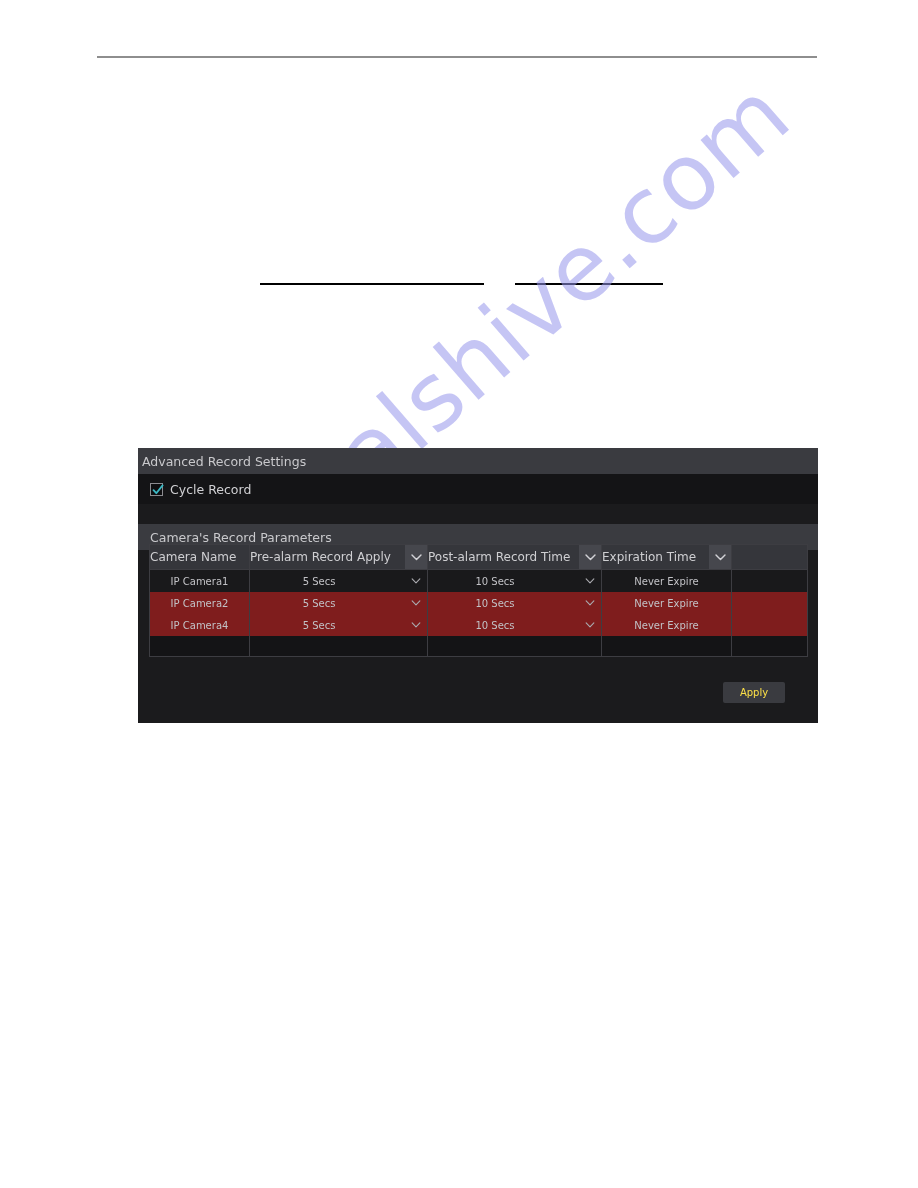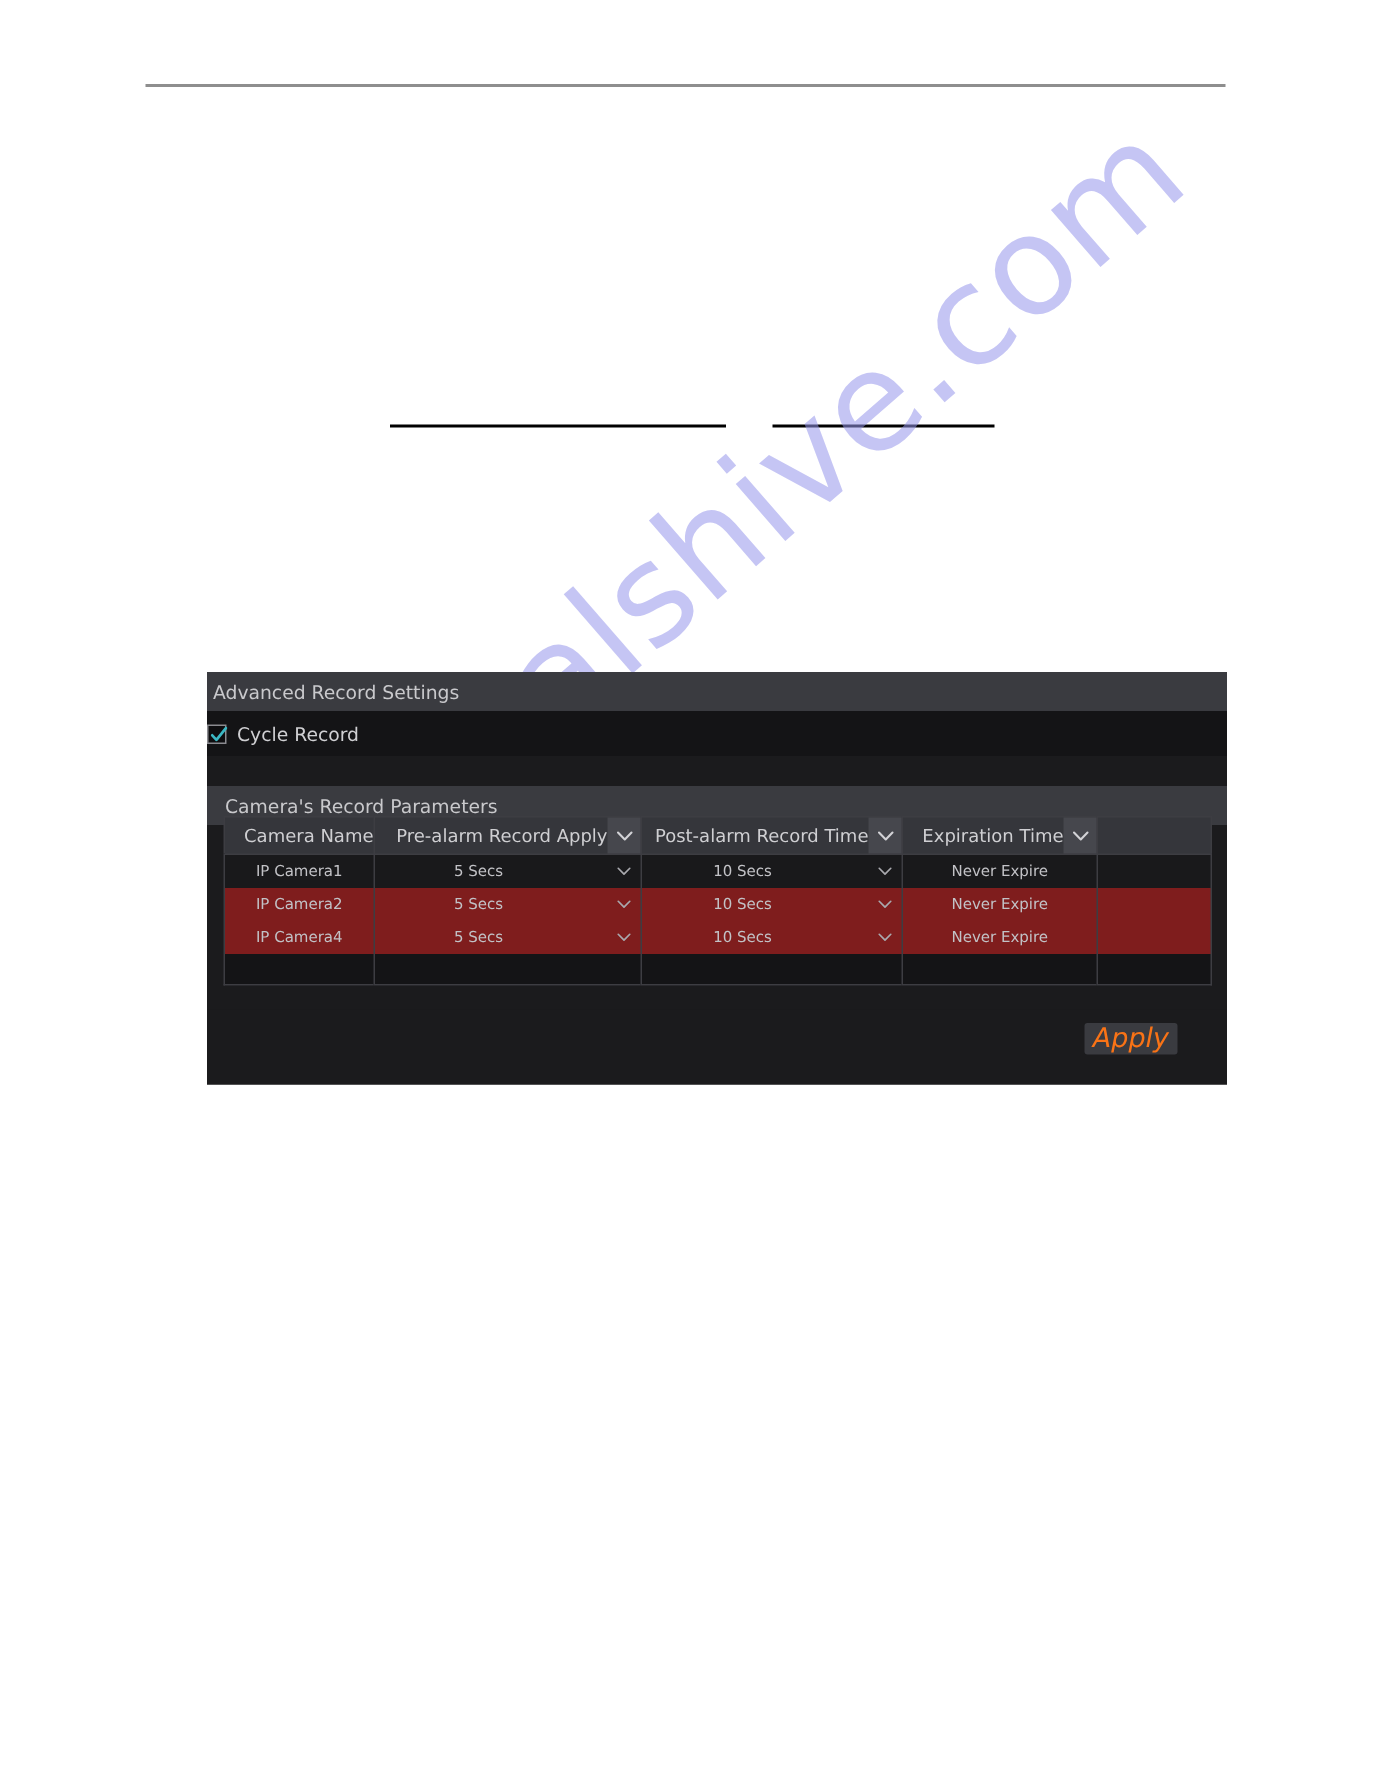--- a/index.html
+++ b/index.html
@@ -84,20 +84,21 @@
     align-items: center;
     padding-left: 4px;
     box-sizing: border-box;
   }
 
   .row-checkbox {
     height: 30px;
     background: #141416;
     display: flex;
     align-items: center;
+    padding-left: 12px;
     box-sizing: border-box;
   }
 
   .checkbox {
     width: 13px;
     height: 13px;
     border: 1px solid #8b8b90;
     background: #0e0e10;
     position: relative;
     display: inline-block;
@@ -158,21 +159,21 @@
     border-bottom: 1px solid #3d3d42;
   }
 
   .th-inner {
     display: flex;
     align-items: center;
     justify-content: center;
     height: 24px;
     position: relative;
   }
-  .th-inner .lbl { flex: 1; text-align: right; }
+  .th-inner .lbl { flex: 1; text-align: left; }
   .th-chev {
     width: 22px;
     height: 24px;
     background: #46474d;
     display: flex;
     align-items: center;
     justify-content: center;
     flex: 0 0 auto;
     cursor: pointer;
   }
@@ -218,28 +219,27 @@
   }
   .apply-btn {
     position: absolute;
     right: 33px;
     top: 9px;
     width: 62px;
     height: 21px;
     background: #3a3b40;
     border: none;
     border-radius: 2px;
-    color: #f97316;
-    font-size: 18px;
+    color: #fde047;
+    font-size: 10px;
     font-family: "DejaVu Sans", sans-serif;
     cursor: pointer;
     line-height: 21px;
     text-align: center;
     padding: 0;
-    font-style: italic;
   }
 </style>
 </head>
 <body>
 
 <div class="page">
 
   <div class="top-rule"></div>
 
   <div class="redact-line l1"></div>

